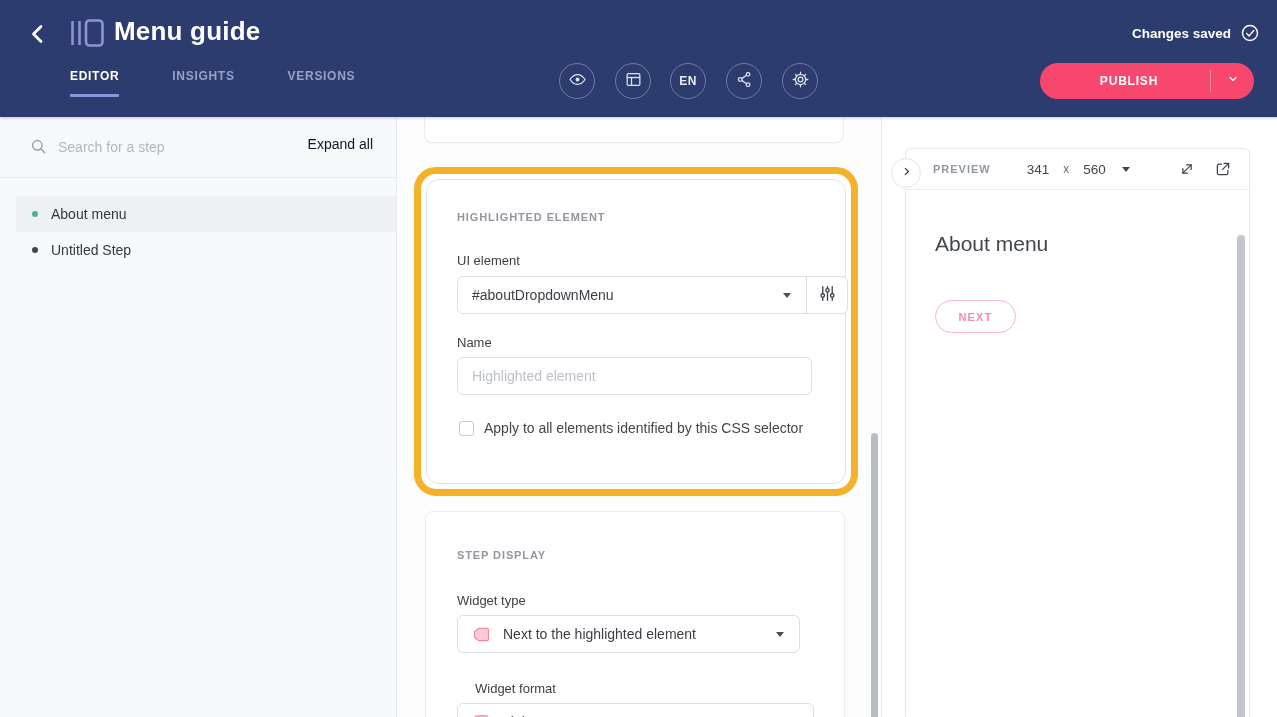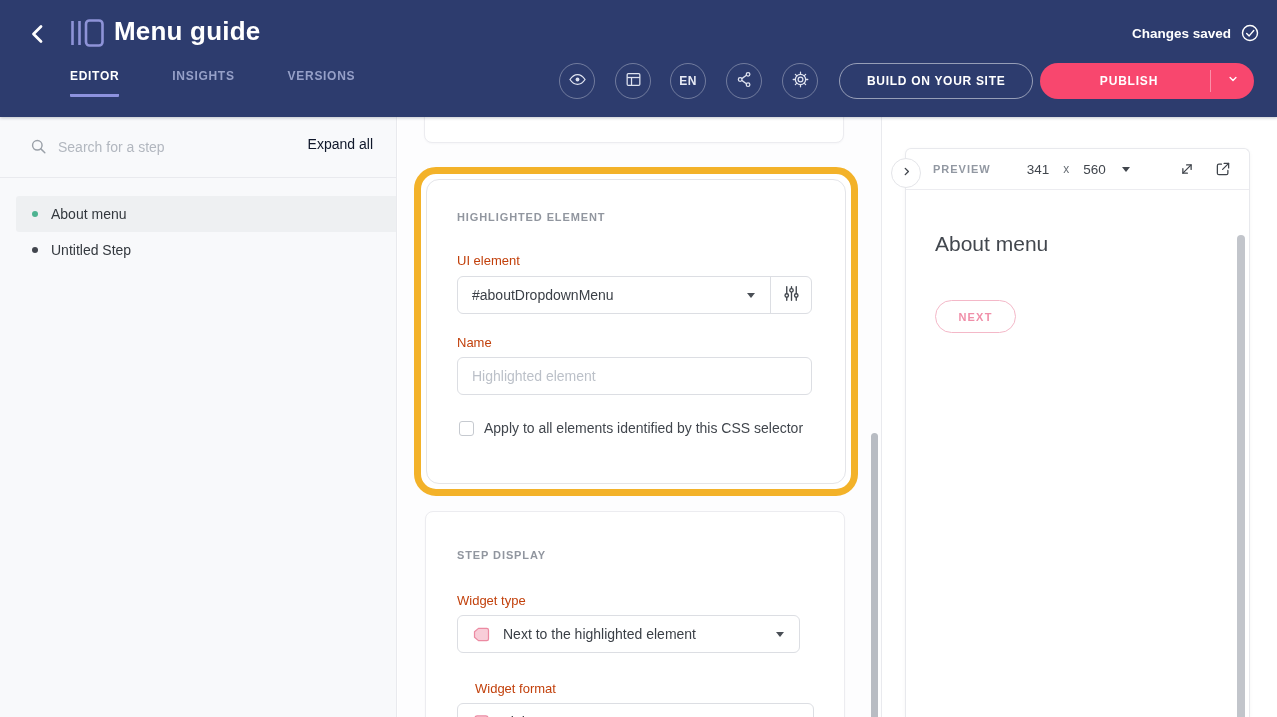--- a/index.html
+++ b/index.html
@@ -43,30 +43,30 @@
   .step-item { position:relative; height:36px; display:flex; align-items:center; cursor:pointer; margin-left:16px; border-radius:3px 0 0 3px; }
   .step-item.selected { background:#eef0f2; }
   .step-dot { width:6px; height:6px; border-radius:50%; margin-left:16px; flex:0 0 auto; }
   .step-label { margin-left:13px; font-size:14px; color:#33383e; }
 
   
   .main { position:absolute; left:398px; top:117px; width:484px; height:600px; background:#fdfdfe; overflow:hidden; border-right:1px solid #e9eaee; }
   .card { background:#ffffff; border:1px solid #ececf0; border-radius:8px; box-shadow:0 1px 2px rgba(40,45,60,.03); }
   .card-partial-top { position:absolute; left:26px; top:-26px; width:420px; height:52px; }
   .section-title { font-size:11px; font-weight:bold; letter-spacing:.9px; color:#91969f; }
-  .field-label { font-size:13px; color:#c2410c; }
+  .field-label { font-size:13px; color:#404040; }
   .control { border:1px solid #dcdee3; border-radius:6px; background:#fff; display:flex; align-items:center; position:relative; cursor:pointer; }
   .control-text { font-size:14px; color:#3a3f46; }
   .caret-down { width:0; height:0; border-left:4.5px solid transparent; border-right:4.5px solid transparent; border-top:5px solid #4a4f56; }
 
   .highlight-ring { position:absolute; left:16px; top:50px; width:444px; height:329px; border:7px solid #f3b229; border-radius:22px; background:#ffffff; padding:5px; }
   .highlight-card { width:100%; height:100%; border:1px solid #e4e5e9; border-radius:13px; background:#ffffff; position:relative; }
   .hc-title { position:absolute; left:30px; top:31px; }
   .hc-uilabel { position:absolute; left:30px; top:73px; }
-  .select-group { position:absolute; left:30px; top:96px; width:355px; height:38px; border:1px solid #dcdee3; border-radius:6px; display:flex; background:#fff; }
+  .select-group { position:absolute; left:30px; top:96px; width:391px; height:38px; border:1px solid #dcdee3; border-radius:6px; display:flex; background:#fff; }
   .select-main { flex:1 1 auto; position:relative; display:flex; align-items:center; padding-left:14px; cursor:pointer; }
   .select-main .caret-down { position:absolute; right:15px; top:16px; }
   .select-tune { width:41px; border-left:1px solid #dcdee3; display:flex; align-items:center; justify-content:center; cursor:pointer; }
   .select-tune svg { width:19px; height:19px; }
   .hc-namelabel { position:absolute; left:30px; top:155px; }
   .name-input { position:absolute; left:30px; top:177px; width:355px; height:38px; border:1px solid #dcdee3; border-radius:6px; padding:0 14px; font-size:14px; color:#3a3f46; outline:none; font-family:inherit; }
   .name-input::placeholder { color:#bcc1c9; }
   .checkbox-row { position:absolute; left:32px; top:240px; display:flex; align-items:center; gap:10px; }
   .checkbox { width:15px; height:15px; border:1.5px solid #c6cad0; border-radius:3px; background:#fff; cursor:pointer; flex:0 0 auto; }
   .checkbox-label { font-size:14px; color:#41464d; }
@@ -173,21 +173,20 @@
     <div class="circle-btn" style="left:782px;">
       <span>
         <svg viewBox="0 0 24 24" fill="none" stroke="#dfe3f0" stroke-width="1.6" stroke-linecap="round">
           <circle cx="12" cy="12" r="3"></circle>
           <circle cx="12" cy="12" r="6.5"></circle>
           <path d="M12 2.8 V5.5 M12 21.2 V18.5 M2.8 12 H5.5 M21.2 12 H18.5 M5.5 5.5 L7.4 7.4 M18.5 5.5 L16.6 7.4 M5.5 18.5 L7.4 16.6 M18.5 18.5 L16.6 16.6"></path>
         </svg>
       </span>
     </div>
 
-    <button class="build-btn">BUILD ON YOUR SITE</button>
 
     <div class="publish-btn">
       <span class="publish-label">PUBLISH</span>
       <span class="publish-divider"></span>
       <span class="publish-caret">
         <span>
           <svg viewBox="0 0 24 24" fill="none" stroke="#ffffff" stroke-width="2.4" stroke-linecap="round" stroke-linejoin="round">
               <polyline points="7 9.5 12 14.5 17 9.5"></polyline>
             </svg>
         </span>

